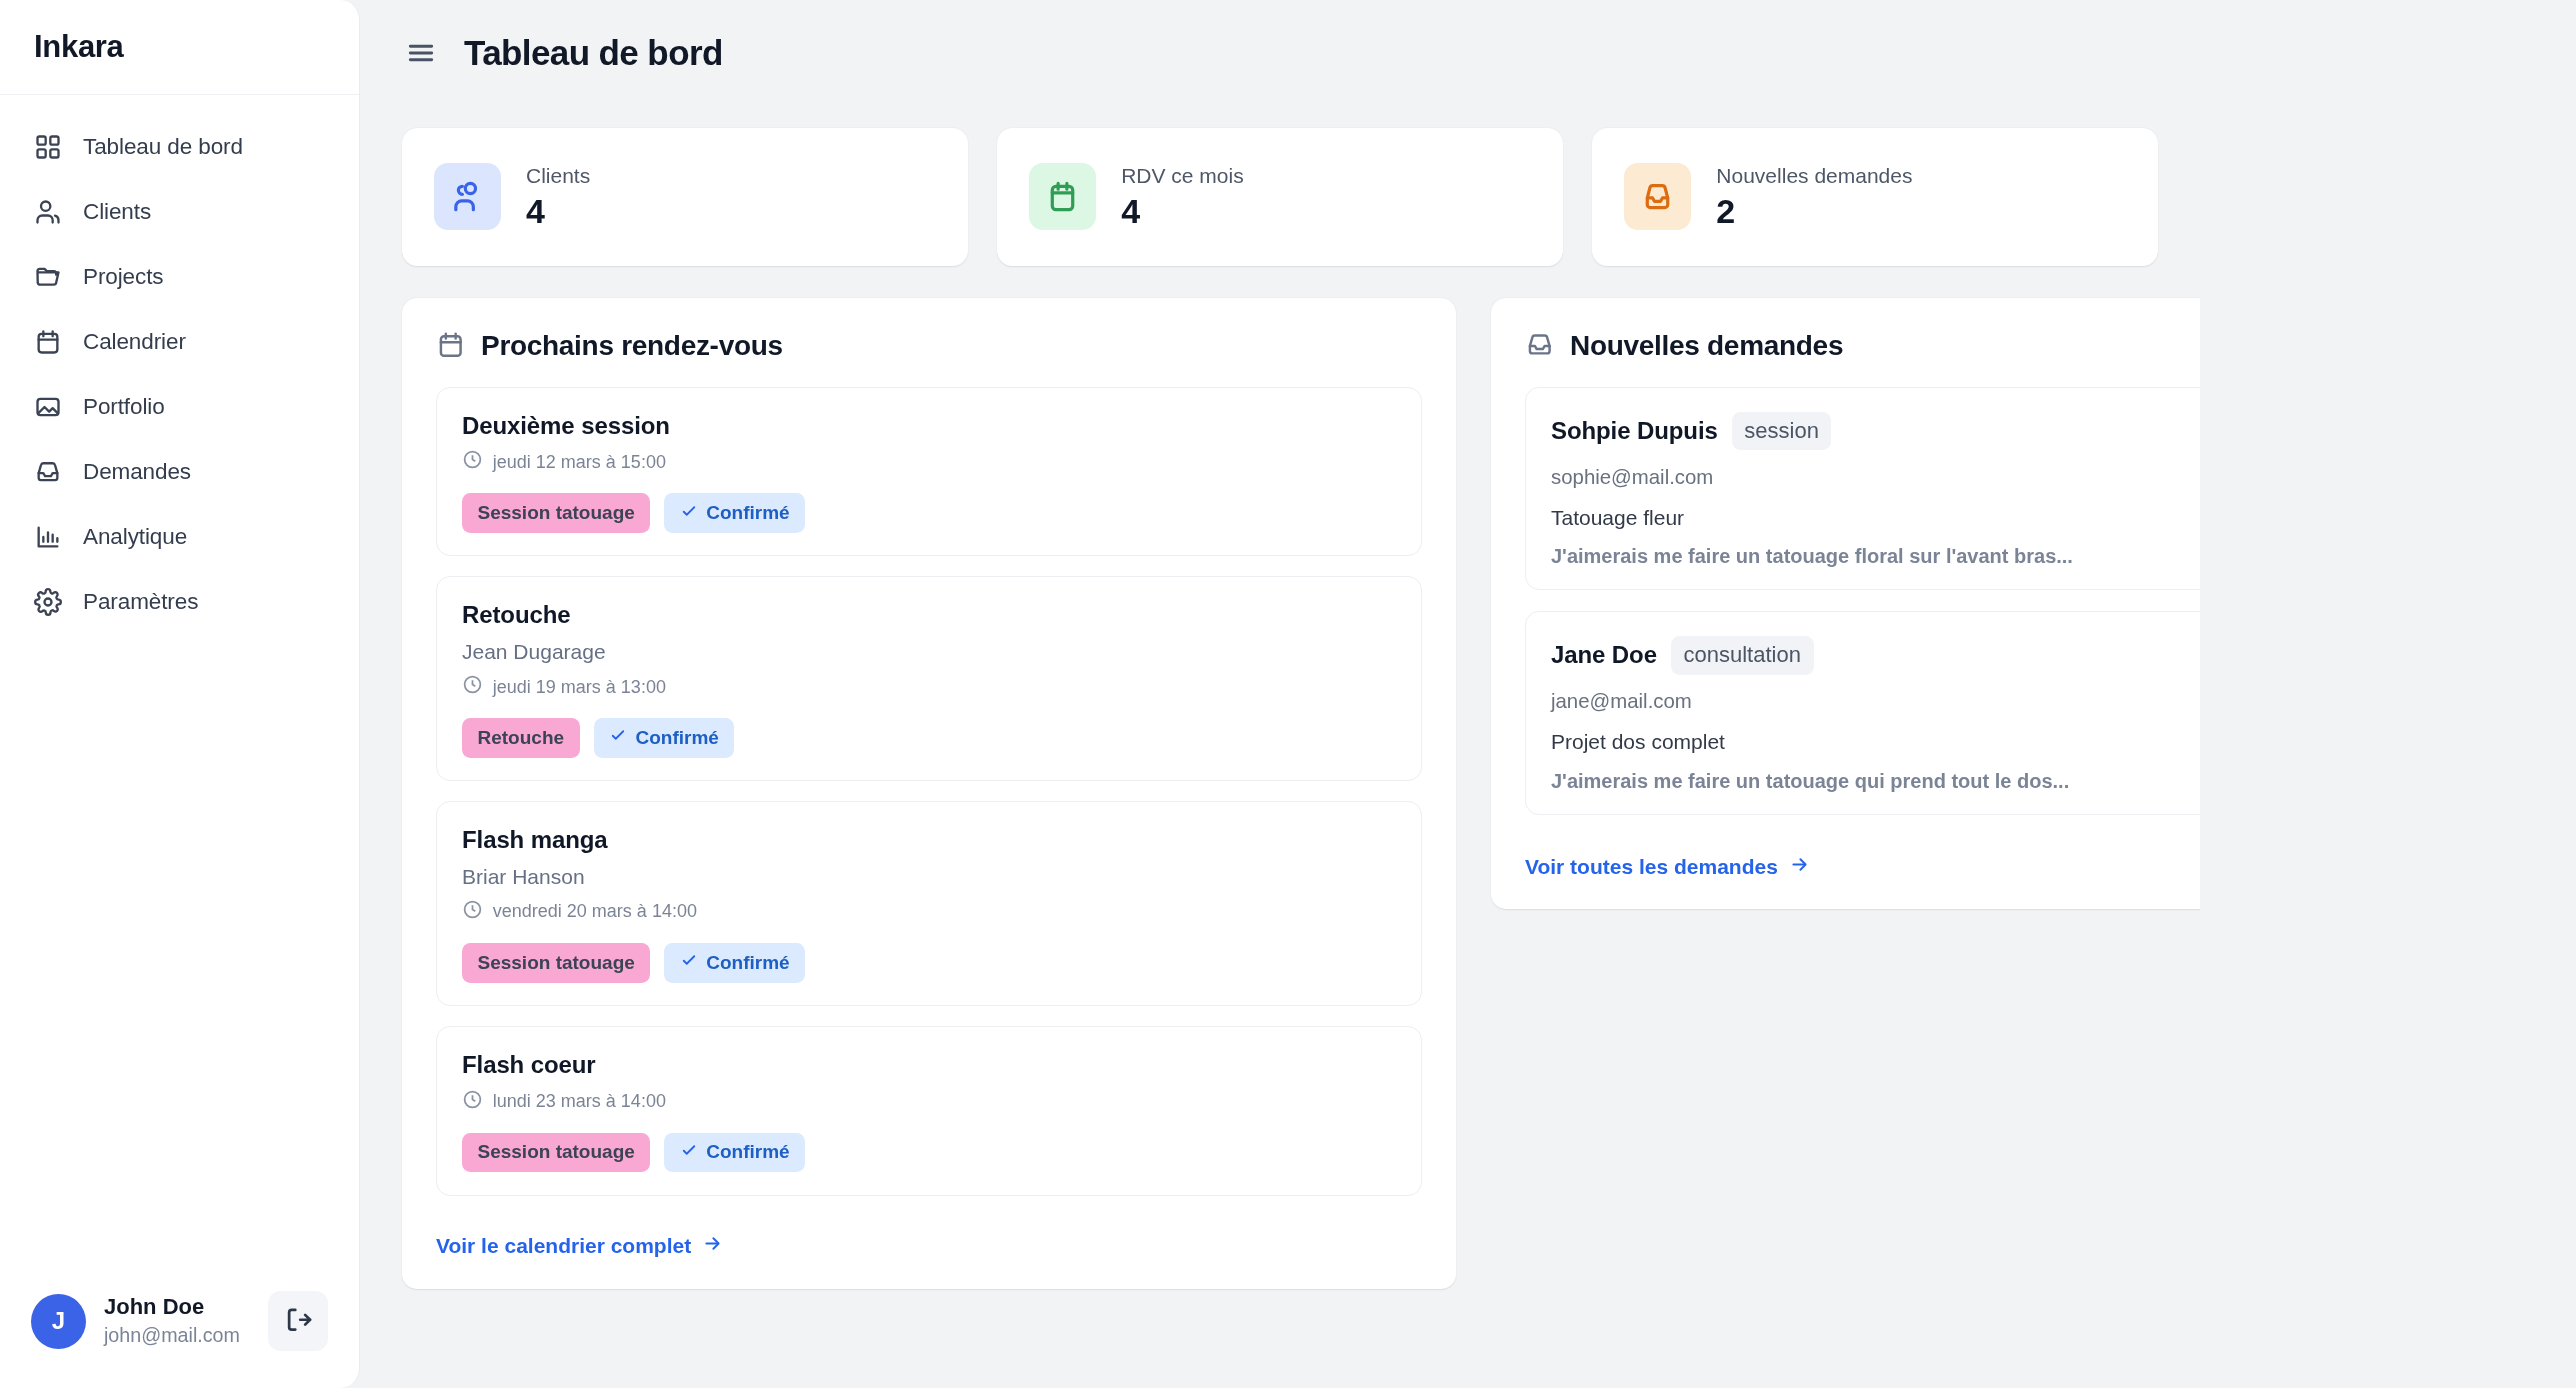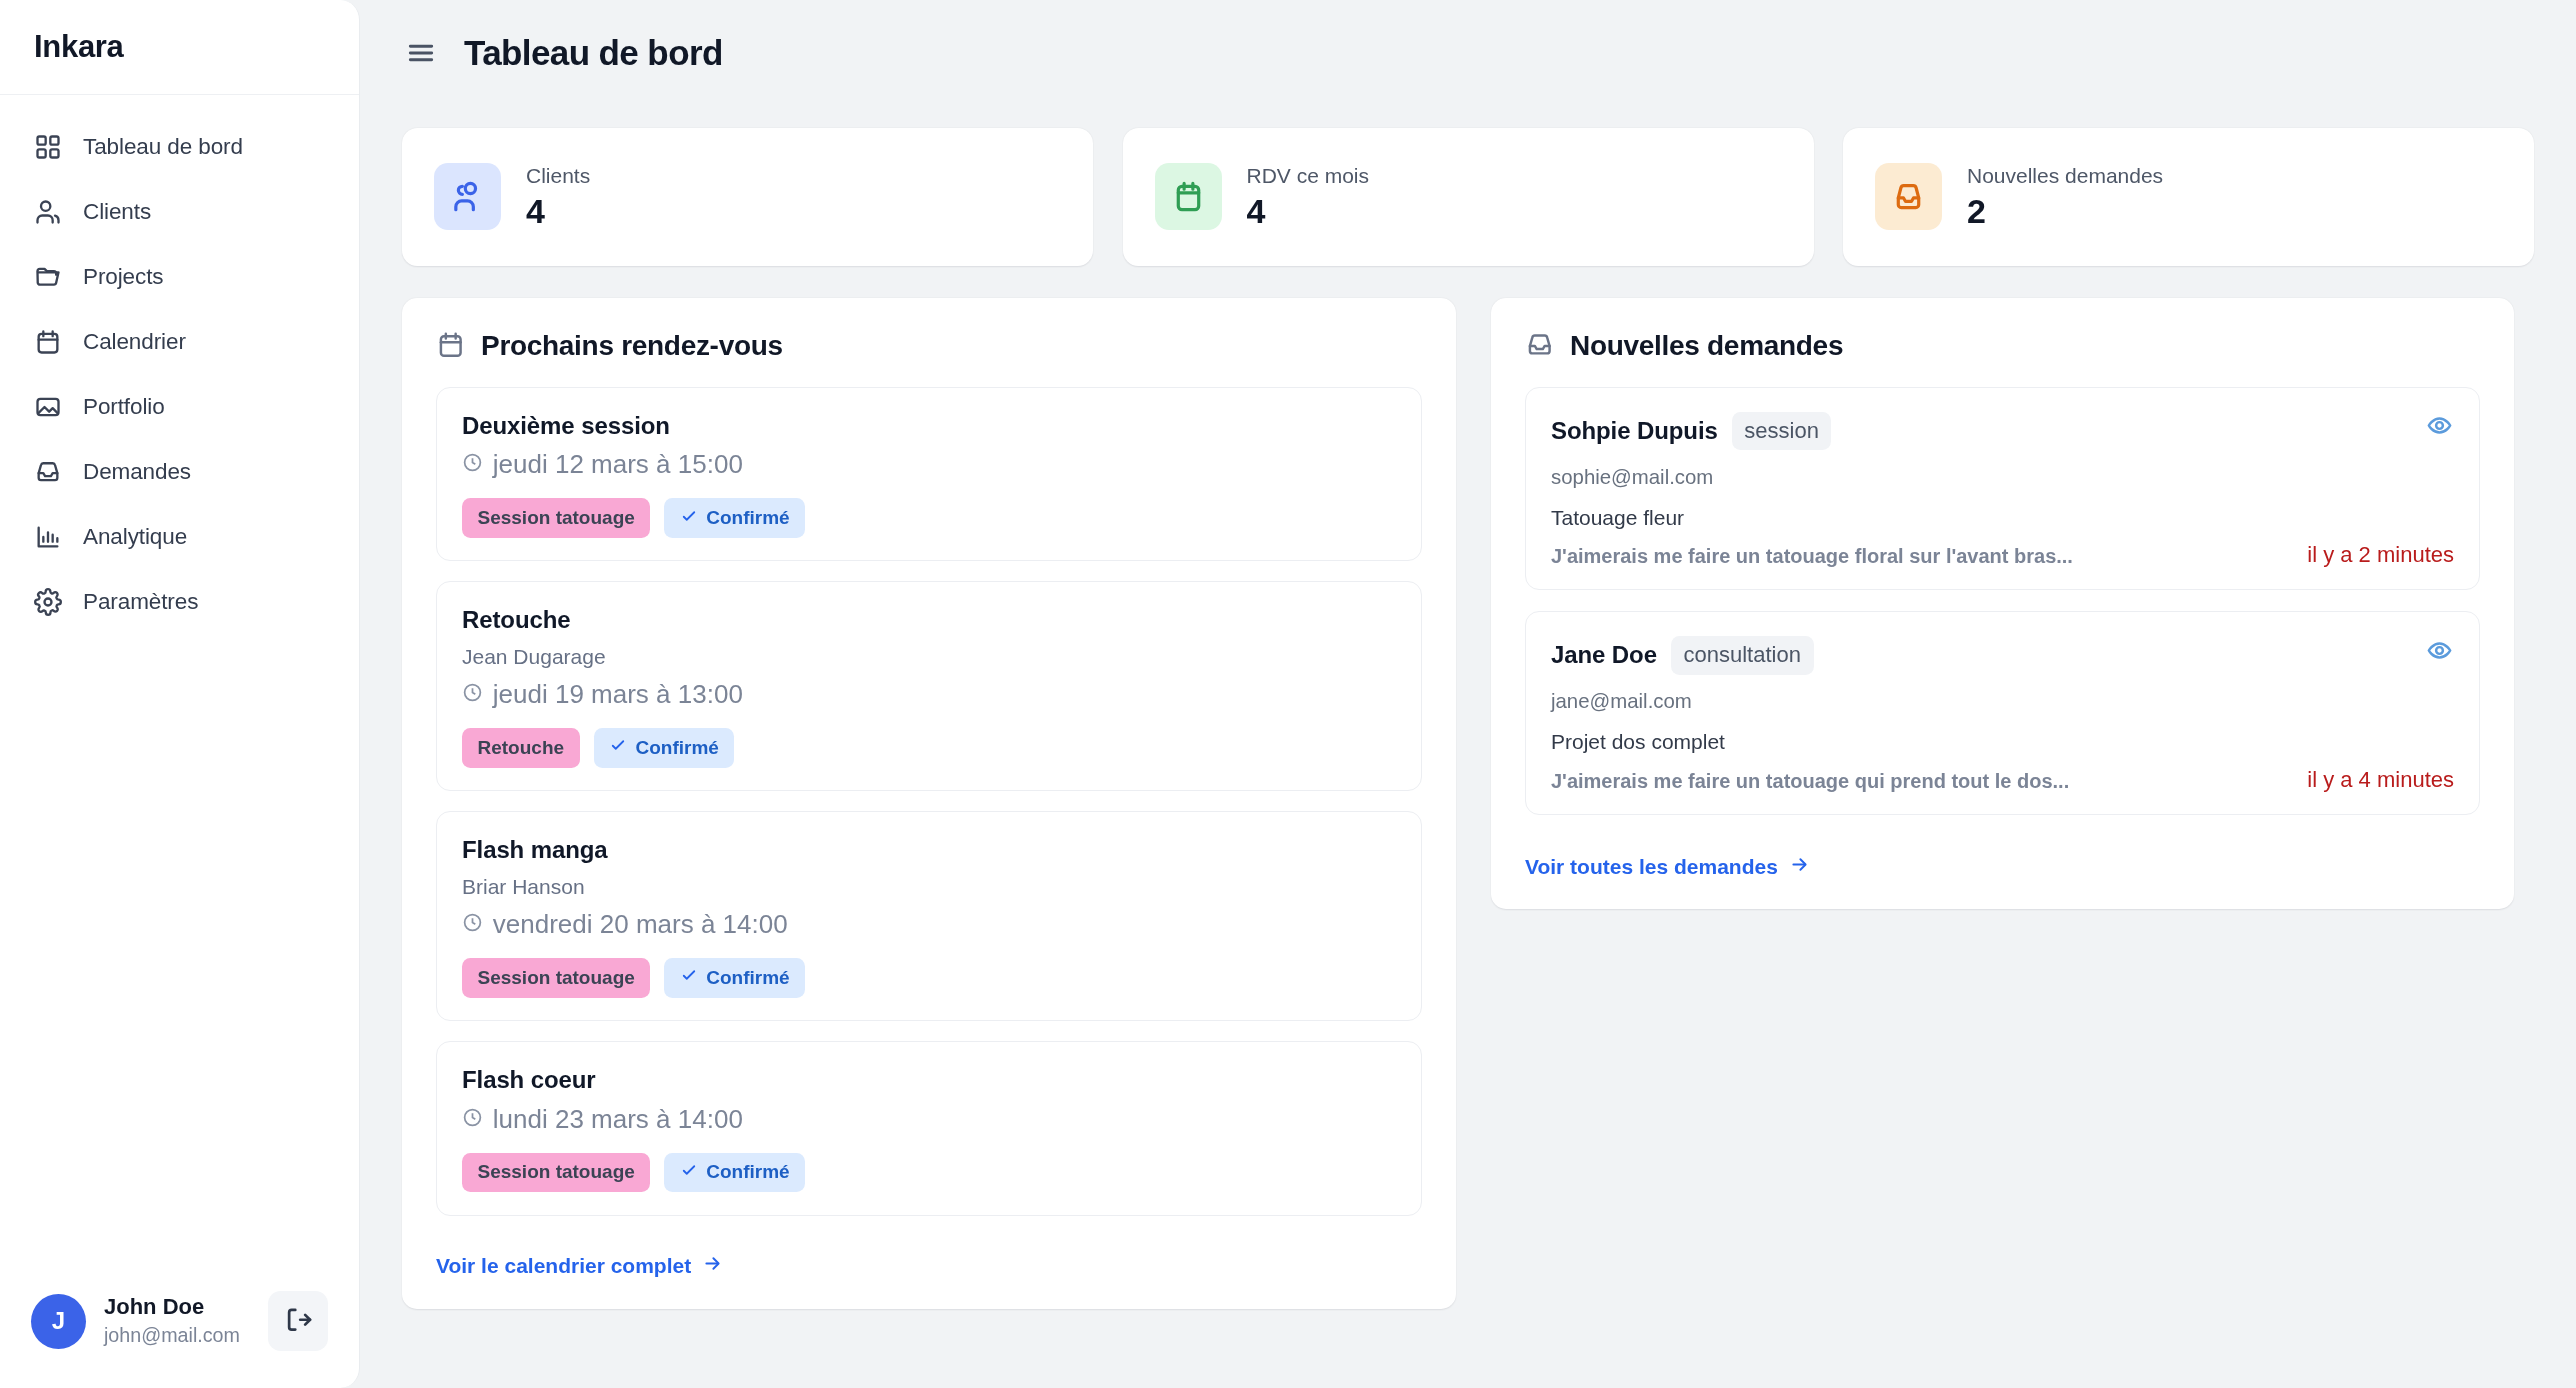--- a/index.html
+++ b/index.html
@@ -3,21 +3,21 @@
 <meta charset="utf-8">
 <style>
   * { box-sizing: border-box; margin: 0; padding: 0; }
   html, body {
     width: 2576px;
     height: 1388px;
     background: #f1f3f5;
     font-family: "Liberation Sans", sans-serif;
     overflow: hidden;
   }
-  .app { display: flex; width: 2576px; height: 1388px; justify-content: flex-end; }
+  .app { display: flex; width: 2200px; height: 1388px; justify-content: flex-end; }
 
   
   .sidebar {
     width: 360px;
     min-width: 360px;
     height: 1388px;
     background: #ffffff;
     border-right: 1.4px solid #e9ecef;
     border-radius: 0 19.7px 19.7px 0;
     display: flex;
@@ -129,21 +129,21 @@
   
   .appt {
     border: 1.4px solid #eceef2;
     border-radius: 14px;
     padding: 24px 25px 22.5px 25px;
     margin-bottom: 19.7px;
     cursor: pointer;
   }
   .appt-title { font-size: 24px; font-weight: 700; color: #101828; letter-spacing: -0.1px; }
   .appt-client { font-size: 21px; color: #667085; margin-top: 11.2px; }
-  .appt-time { display: flex; align-items: center; gap: 9.8px; font-size: 26px; color: #7b8496; margin-top: 9.8px; }
+  .appt-time { display: flex; align-items: center; gap: 9.8px; font-size: 18px; color: #7b8496; margin-top: 9.8px; }
   .appt-time svg { width: 21px; height: 21px; stroke: #8a93a4; stroke-width: 2; fill: none; }
   .badges { display: flex; gap: 14px; margin-top: 18px; }
   .badge {
     border-radius: 8.4px;
     padding: 8.4px 15.5px;
     font-size: 19px;
     font-weight: 700;
     display: inline-flex;
     align-items: center;
     gap: 8.4px;

